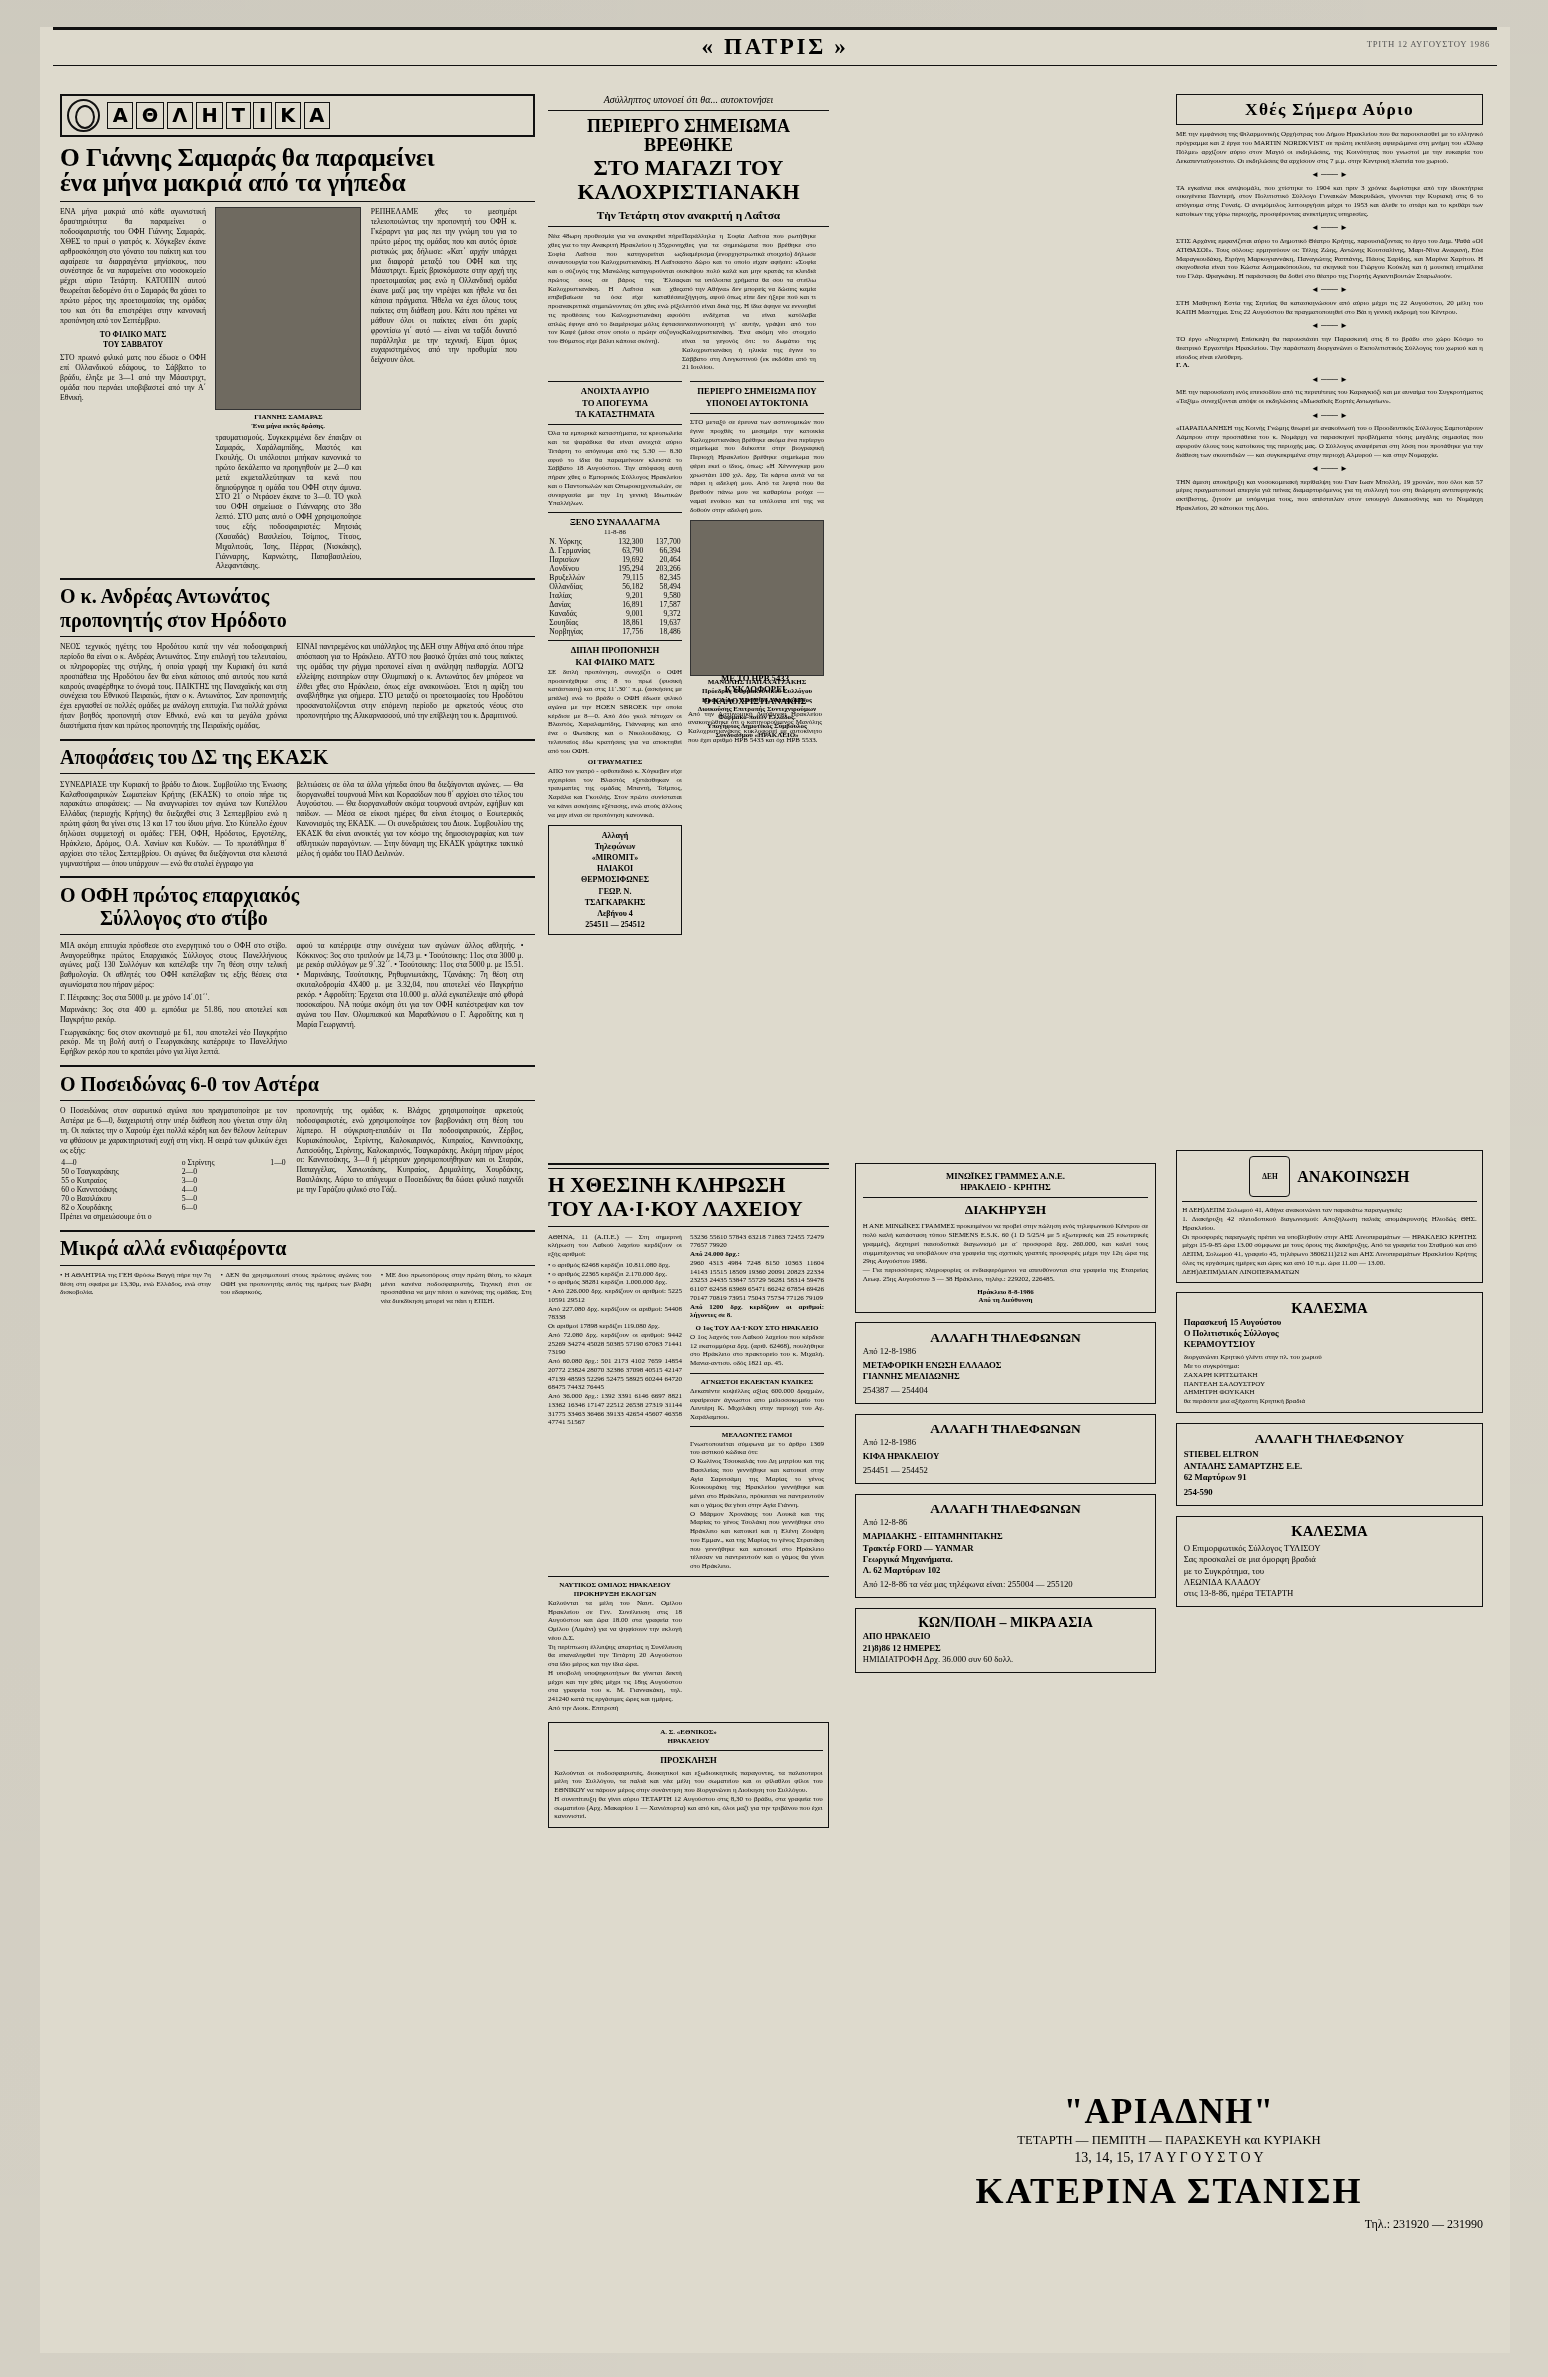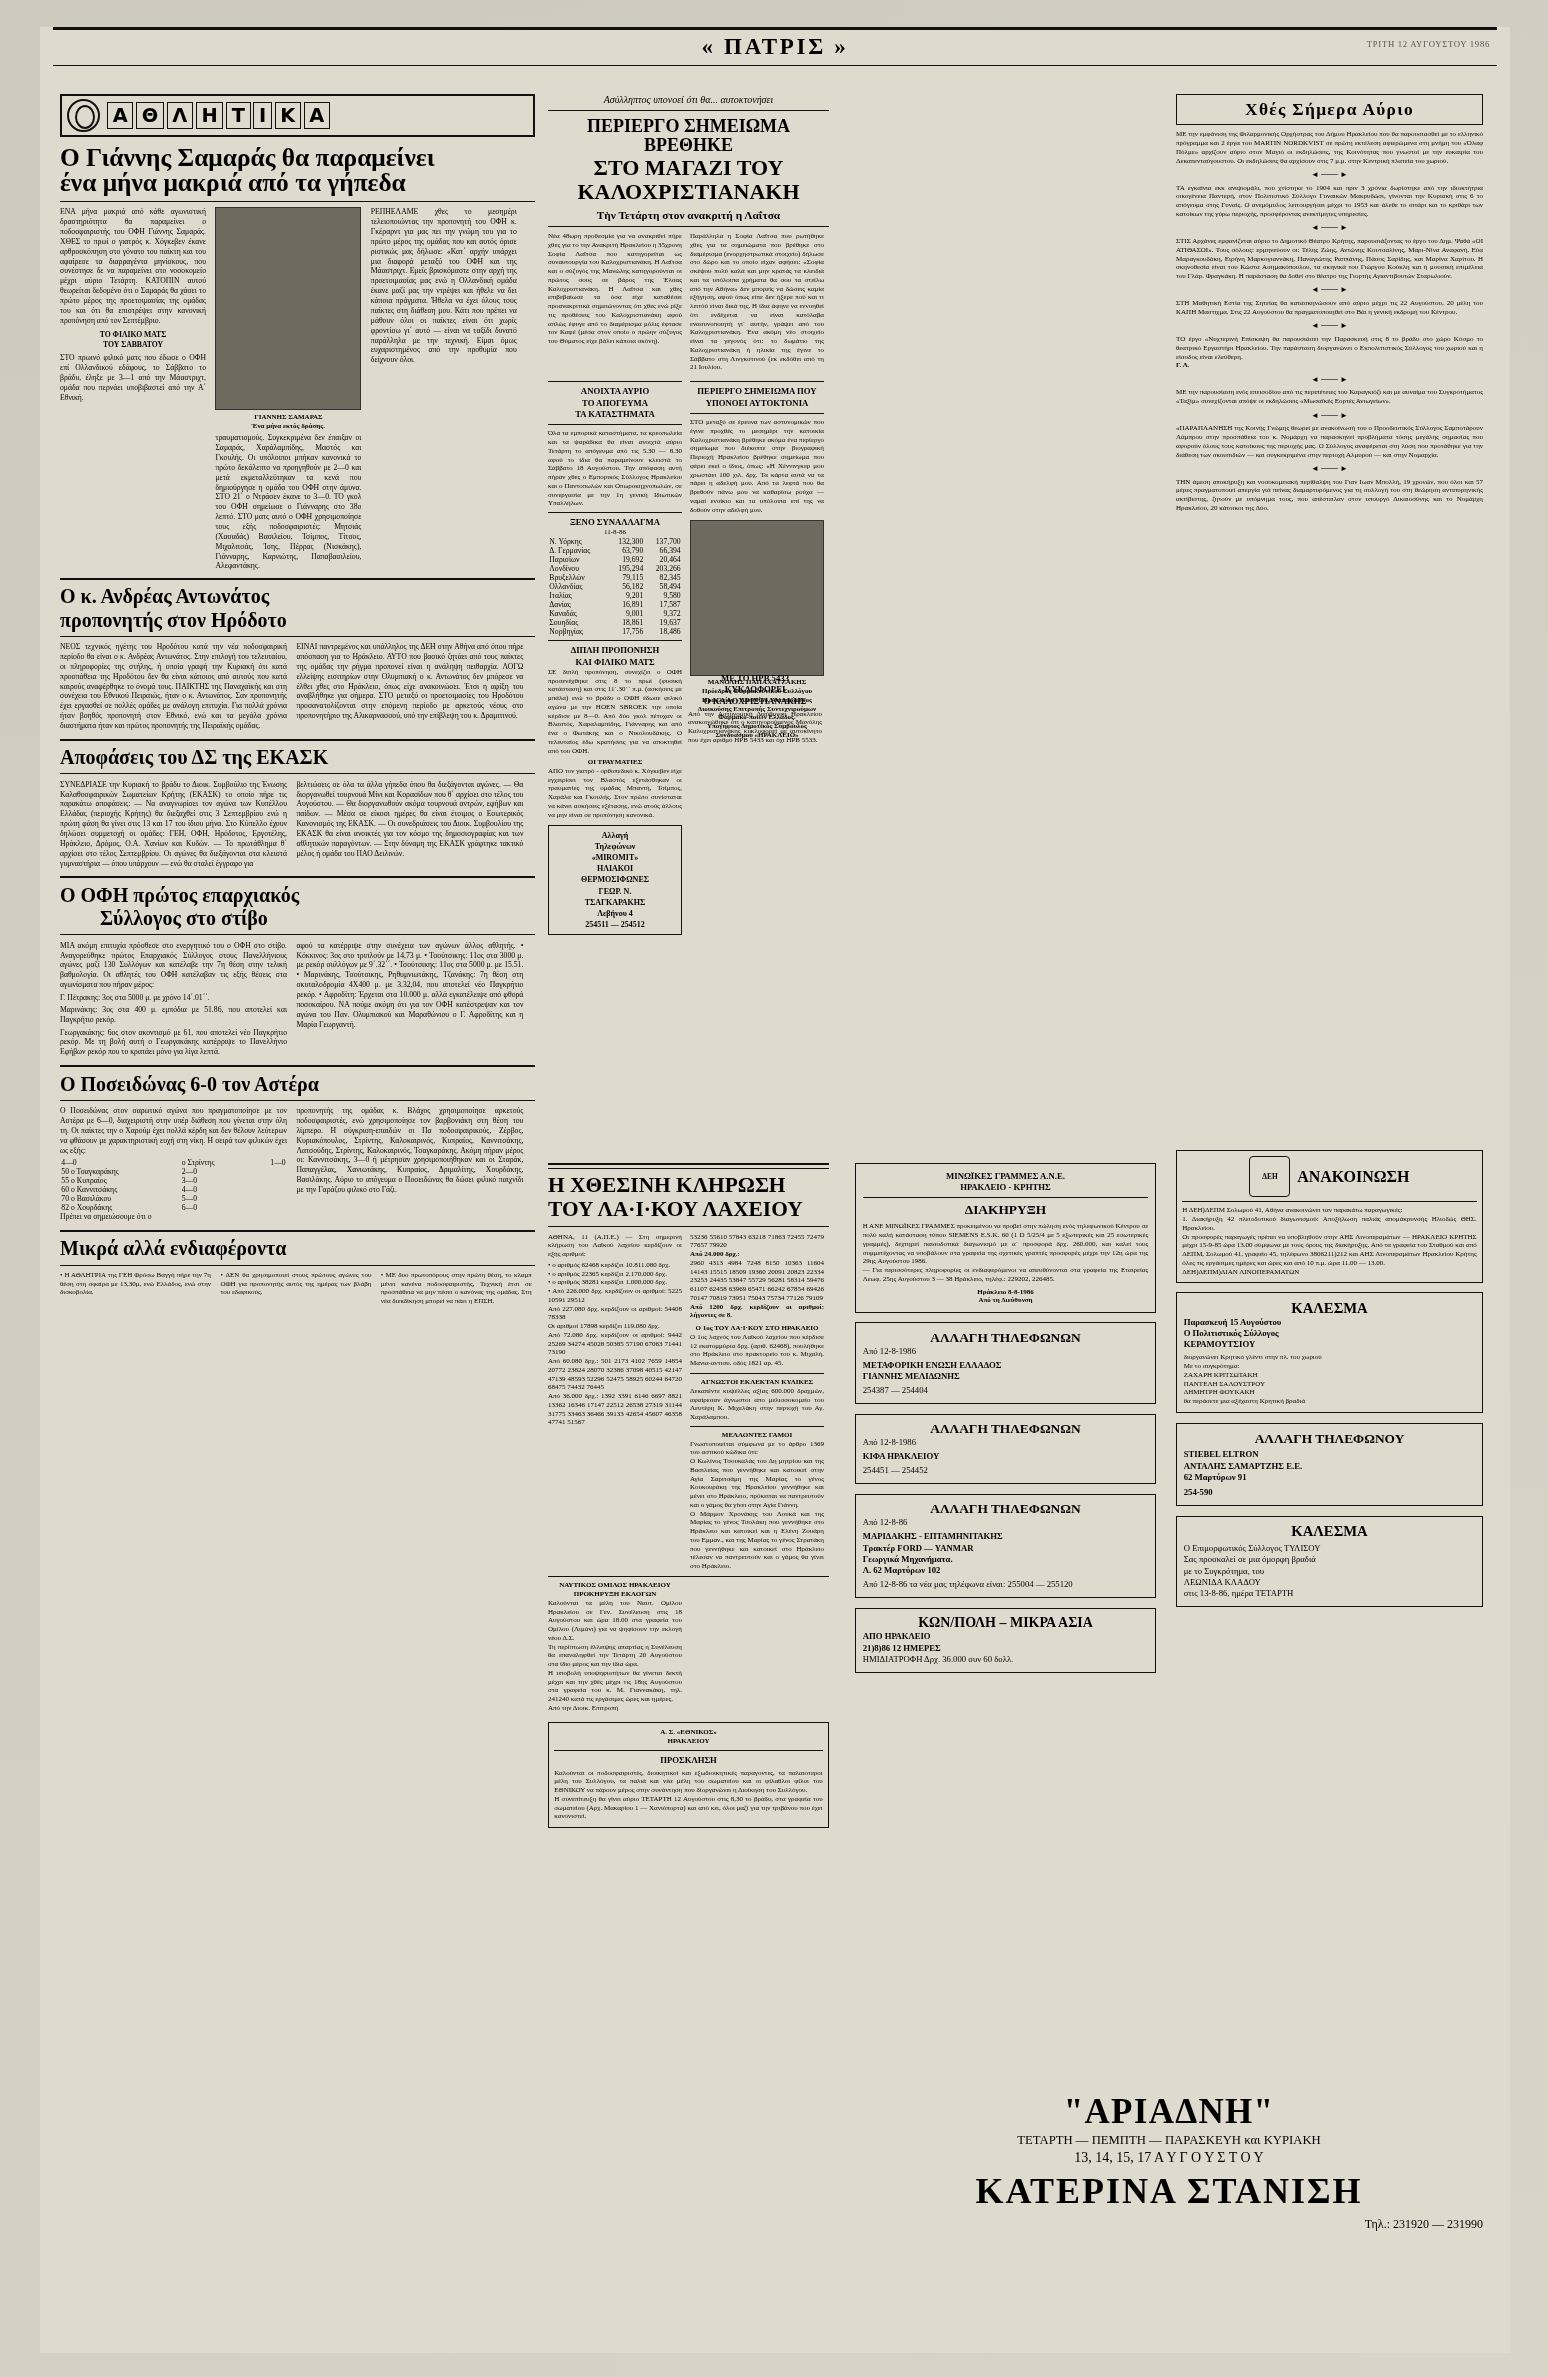--- a/index.html
+++ b/index.html
@@ -245,21 +245,21 @@
     </div>
   </div>
 
   <div style="position:absolute;left:508px;top:67px;width:281px;">
     <div class="c" style="font-size:10px;font-style:italic">Ασύλληπτος υπονοεί ότι θα... αυτοκτονήσει</div>
     <div class="rulebar"></div>
     <h2 class="mid2 c" style="font-size:18px">ΠΕΡΙΕΡΓΟ ΣΗΜΕΙΩΜΑ ΒΡΕΘΗΚΕ</h2>
     <h2 class="mid2 c" style="font-size:22px;margin-top:-4px">ΣΤΟ ΜΑΓΑΖΙ ΤΟΥ ΚΑΛΟΧΡΙΣΤΙΑΝΑΚΗ</h2>
     <div class="c b" style="font-size:11.4px;margin:4px 0">Τὴν Τετάρτη στον ανακριτή η Λαΐτσα</div>
     <div class="rulebar"></div>
-    <div style="display:flex;gap:8px">
+    <div style="display:flex;">
       <div style="width:134px" class="xtiny">Νέα 48ωρη προθεσμία για να ανακριθεί πήρε χθες για το την Ανακριτή Ηρακλείου η 35χρονη Σοφία Λαΐτσα που κατηγορείται ως συναυτουργία του Καλοχριστιανάκη. Η Λαΐτσα και ο σύζυγός της Μανώλης κατηγορούνται οι πρώτος σους σε βάρος της Έλσας Καλοχριστιανάκη. Η Λαΐτσα και χθες επιβεβαίωσε τα όσα είχε καταθέσει προανακριτικά σημειώνοντας ότι χθες ενώ ρίξε τις προθέσεις του Καλοχριστιανάκη αφού απλώς έφυγε από το διαμέρισμα μόλις έφτασε τον Καφέ (μέσα στον οποίο ο πρώην σύζυγος του Θύματος είχε βάλει κάποια σκόνη).</div>
       <div style="width:134px" class="xtiny">Παράλληλα η Σοφία Λαΐτσα που ρωτήθηκε χθες για τα σημειώματα που βρέθηκε στο διαμέρισμα (ενορχηστρωτικά στοιχείο) δήλωσε στο δώρο και το οποίο είχαν αφήσει: «Σοφία σκέψου πολύ καλά και μην κρατάς τα κλειδιά και τα υπόλοιπα χρήματα θα σου τα στείλω από την Αθήνα» δεν μπορείς να δώσεις καμία εξήγηση, αφού όπως είπε δεν ήξερε πού και τι λειτόύ είναι δικά της. Η ίδια άφηνε να εννοηθεί ότι ενδέχεται να είναι κατόλαβα ενασυνοποιητή γι΄ αυτήν, γράψει από του Καλοχριστιανάκη. Ένα ακόμη νέο στοιχείο είναι τα γεγονός ότι: το δωμάτιο της Καλοχριστιανάκη ή ηλικία της έγινε το Σάββατο στη Λινγκστινού (εκ εκδόθει από τη 21 Ιουλίου.</div>
     </div>
 
     <div style="display:flex;gap:8px;margin-top:5.3px">
       <div style="width:134px">
         <div class="sep"></div>
         <div class="mid b c" style="white-space:pre-line">ΑΝΟΙΧΤΑ ΑΥΡΙΟ
 ΤΟ ΑΠΟΓΕΥΜΑ
 ΤΑ ΚΑΤΑΣΤΗΜΑΤΑ</div>

